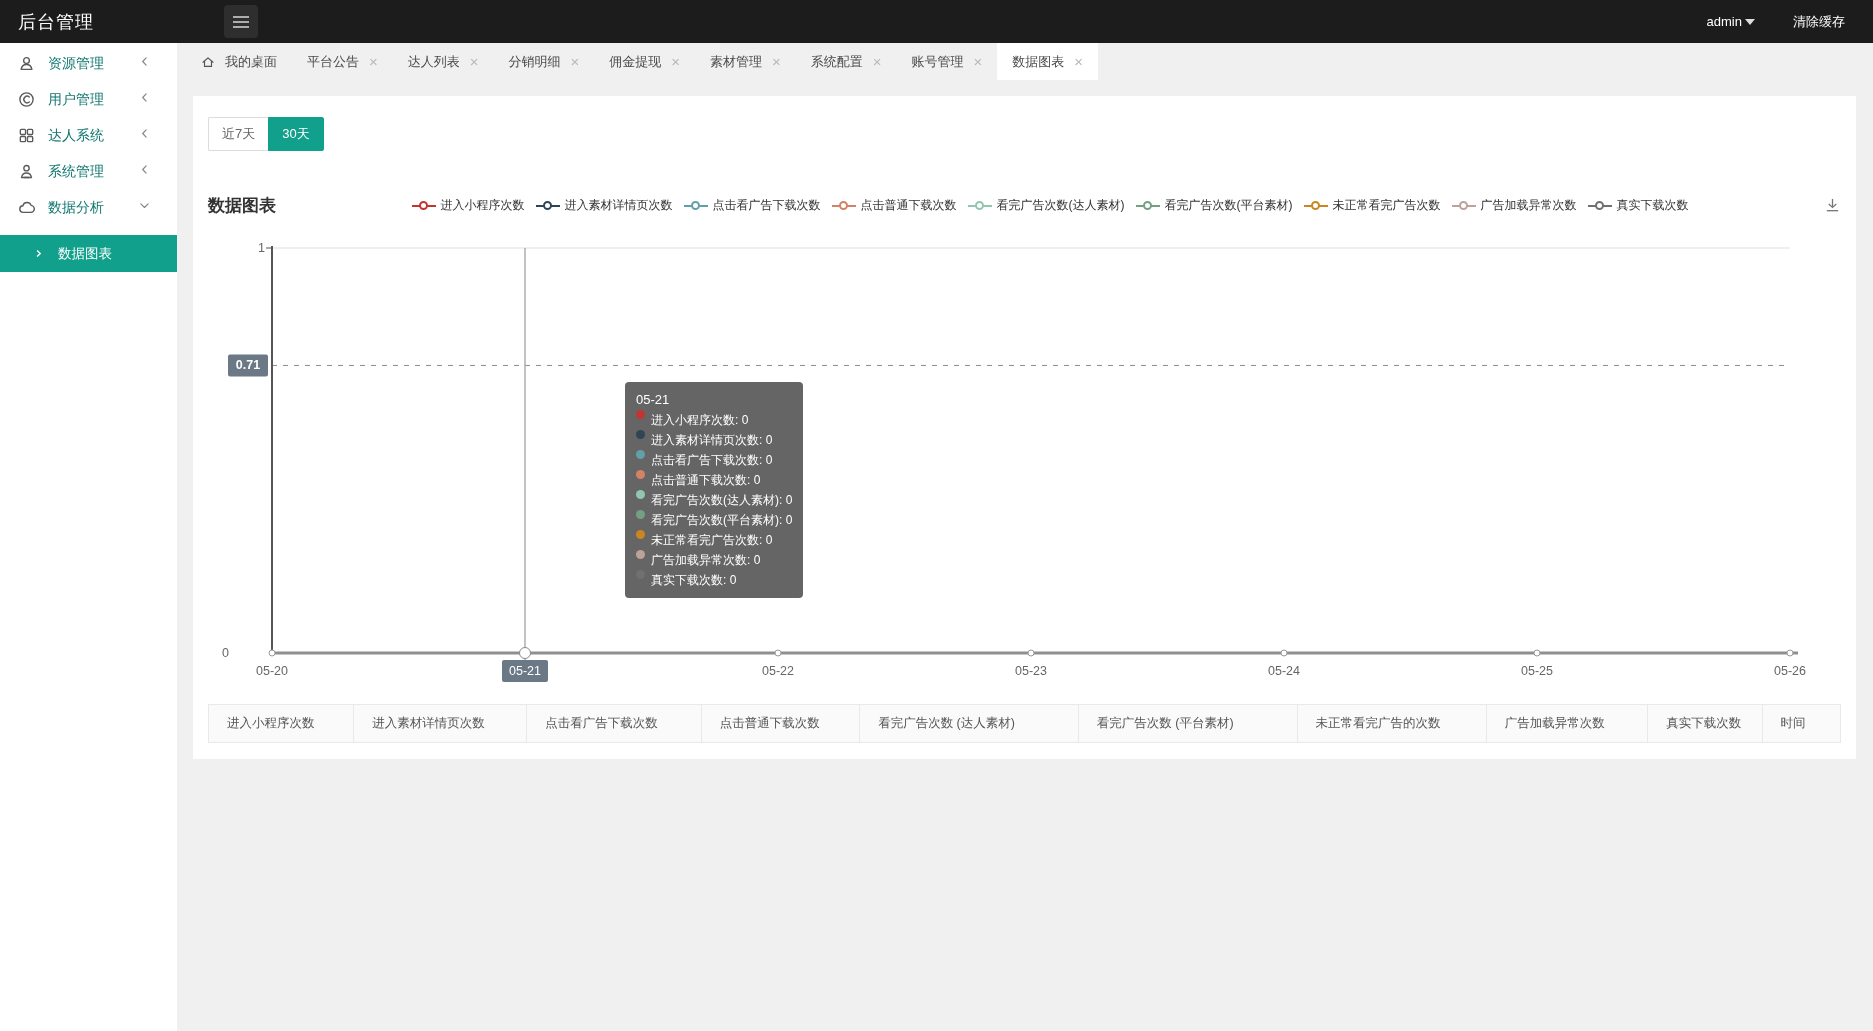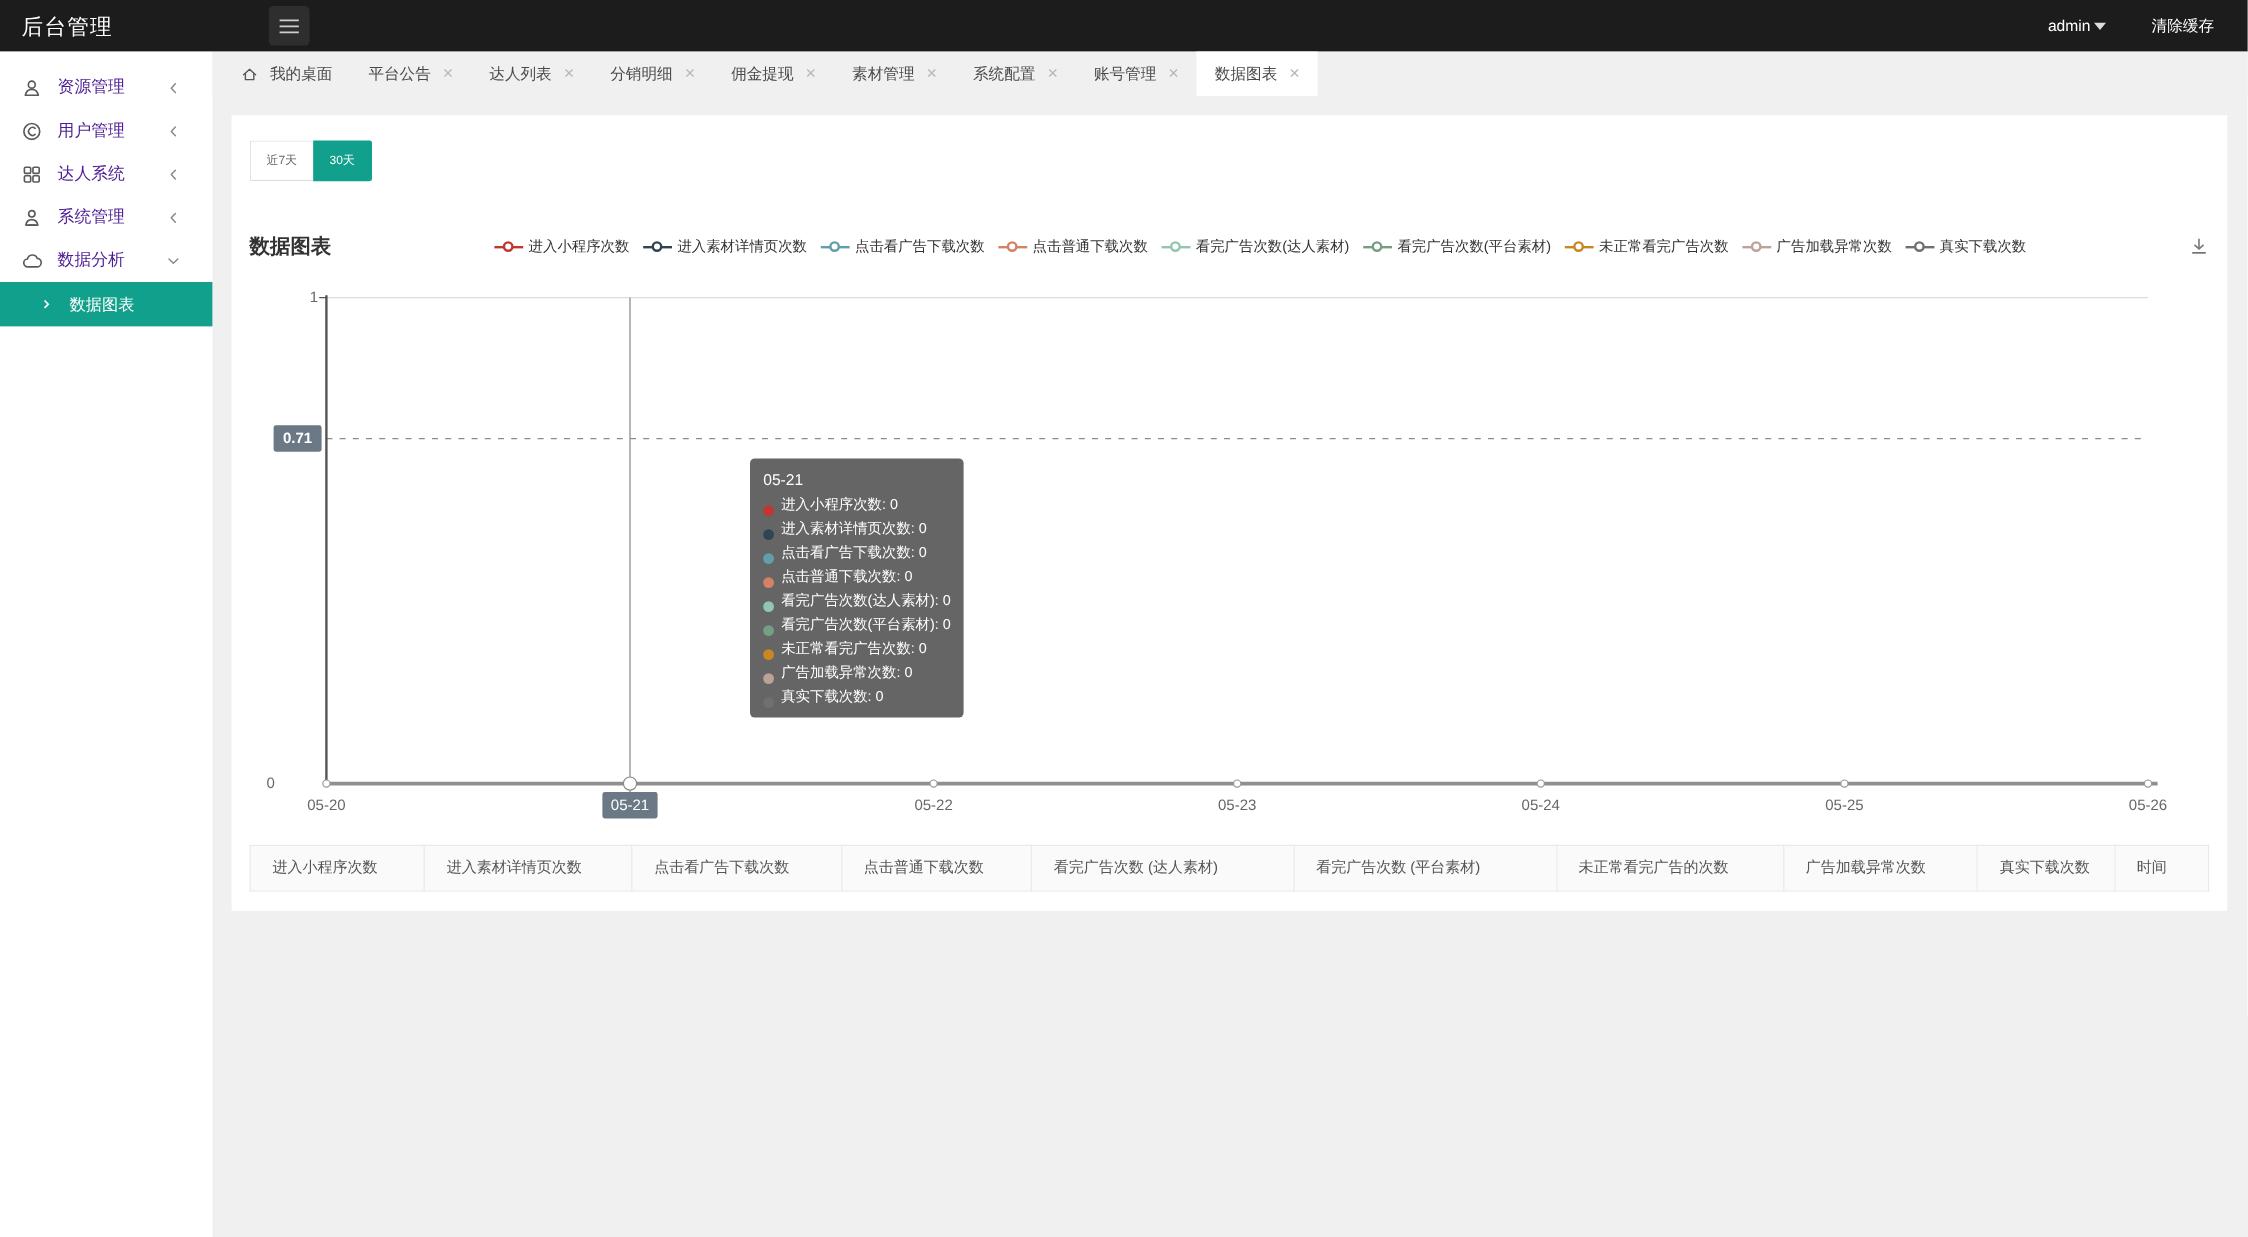--- a/index.html
+++ b/index.html
@@ -8,54 +8,54 @@
   .topbar{height:43px;background:#1c1c1c;position:relative;display:flex;align-items:center}
   .topbar-title{color:#fff;font-size:18px;font-weight:normal;margin-left:18px;letter-spacing:1px}
   .hamburger{position:absolute;left:224px;top:5px;width:34px;height:33px;background:#2e2e2e;border-radius:4px;display:flex;align-items:center;justify-content:center;cursor:pointer}
   .topbar-right{position:absolute;right:28px;display:flex;align-items:center;gap:38px;color:#fff;font-size:13px}
   .admin-box{display:flex;align-items:center;gap:3px;cursor:pointer}
   .caret-down{width:0;height:0;border-left:5px solid transparent;border-right:5px solid transparent;border-top:6px solid #dedede}
   .clear-cache{cursor:pointer}
   
   .sidebar{position:absolute;left:0;top:43px;width:177px;height:988px;background:#fff}
   .side-menu{padding-top:12px}
-  .side-item{height:36px;display:flex;align-items:center;padding:0 26px 0 18px;font-size:14px;color:#4c1d95;cursor:pointer}
+  .side-item{height:36px;display:flex;align-items:flex-start;padding:0 26px 0 18px;font-size:14px;color:#0f766e;cursor:pointer}
   .s-icon{width:17px;height:17px;color:#5a5a5a;margin-right:13px;flex:none}
   .s-icon svg,.chev svg,.sub-arr svg,.tab-home svg,.dl-icon svg,.hamburger svg{display:block;width:100%;height:100%}
   .chev{margin-left:auto;width:13px;height:13px;color:#888}
   .side-sub-item{height:37px;background:var(--teal);color:#fff;display:flex;align-items:center;padding-left:33px;font-size:13.5px;cursor:pointer}
   .sub-arr{width:11px;height:11px;margin-right:14px;color:#fff}
   
   .tabbar{position:absolute;left:177px;top:43px;right:0;height:37px;background:#f0f0f0;display:flex;padding-left:9px}
   .tab{display:flex;align-items:center;padding:0 15px;font-size:13px;color:#4a4a4a;cursor:pointer;gap:10px;white-space:nowrap}
   .tab.active{background:#fff}
   .tab-close{color:#b8b8b8;font-size:15px;line-height:1}
   .tab-home{width:14px;height:14px;color:#555}
   
   .card{position:absolute;left:193px;top:96px;width:1663px;background:#fff;padding:0 15px 16px}
   .ptabs{display:flex;padding-top:10px;border-bottom:1px solid #e8e8e8}
   .ptab{width:95px;height:41px;display:flex;align-items:center;justify-content:center;font-size:13px;color:#333;cursor:pointer}
   .ptab.active{background:var(--teal);color:#fff}
   .range{margin-top:21px;display:flex}
-  .rbtn{height:29px;padding:16px 13px;font-size:10px;display:flex;align-items:center;border:1px solid #dcdcdc;background:#fff;color:#666;cursor:pointer}
+  .rbtn{height:29px;padding:16px 13px;font-size:13px;display:flex;align-items:center;border:1px solid #dcdcdc;background:#fff;color:#666;cursor:pointer}
   .rbtn:first-child{border-radius:2px 0 0 2px;border-right:none}
   .rbtn.active{background:var(--teal);border-color:var(--teal);color:#fff;border-radius:0 2px 2px 0}
   .chart-header{margin-top:43px;display:flex;align-items:center}
   .chart-title{font-size:17px;font-weight:bold;color:#333;flex:none}
   .legend{flex:1;display:flex;justify-content:center;align-items:center;gap:11px;margin:0 20px;white-space:nowrap}
   .lgd{display:flex;align-items:center;gap:5px;font-size:12px;color:#333;cursor:pointer}
   .lgd-marker{width:24px;height:9px;position:relative;flex:none}
   .lgd-marker::before{content:'';position:absolute;left:0;right:0;top:3.5px;height:2px;background:currentColor}
   .lgd-dot{position:absolute;left:7.5px;top:0;width:9px;height:9px;border:2px solid currentColor;border-radius:50%;background:#fff}
   .dl-icon{width:17px;height:17px;color:#777;cursor:pointer;flex:none}
   .chart-box{position:relative;height:470px;margin-top:5px}
   .chart-svg{position:absolute;left:0;top:0}
   .tooltip{position:absolute;left:417px;top:160px;background:rgba(58,58,58,.78);border-radius:4px;padding:7px 11px 8px;color:#fff;font-size:12px;line-height:20px;white-space:nowrap;pointer-events:none}
   .tt-title{font-size:13px;line-height:21px}
-  .tt-row{display:flex;align-items:flex-end;gap:6px}
+  .tt-row{display:flex;align-items:flex-start;gap:6px}
   .tt-dot{width:9px;height:9px;border-radius:50%;flex:none}
   .table-title{margin-top:12px;font-size:13px;color:#333}
   .detail-table{width:100%;border-collapse:collapse;margin-top:12px;table-layout:fixed}
   .detail-table th{height:38px;background:#fafafa;border:1px solid #e9e9e9;font-weight:normal;font-size:12.5px;color:#555;text-align:left;padding-left:18px;white-space:nowrap;overflow:hidden}
   :root{--teal:#11a08c}
 </style>
 </head>
 <body>
 
 <div class="topbar">

